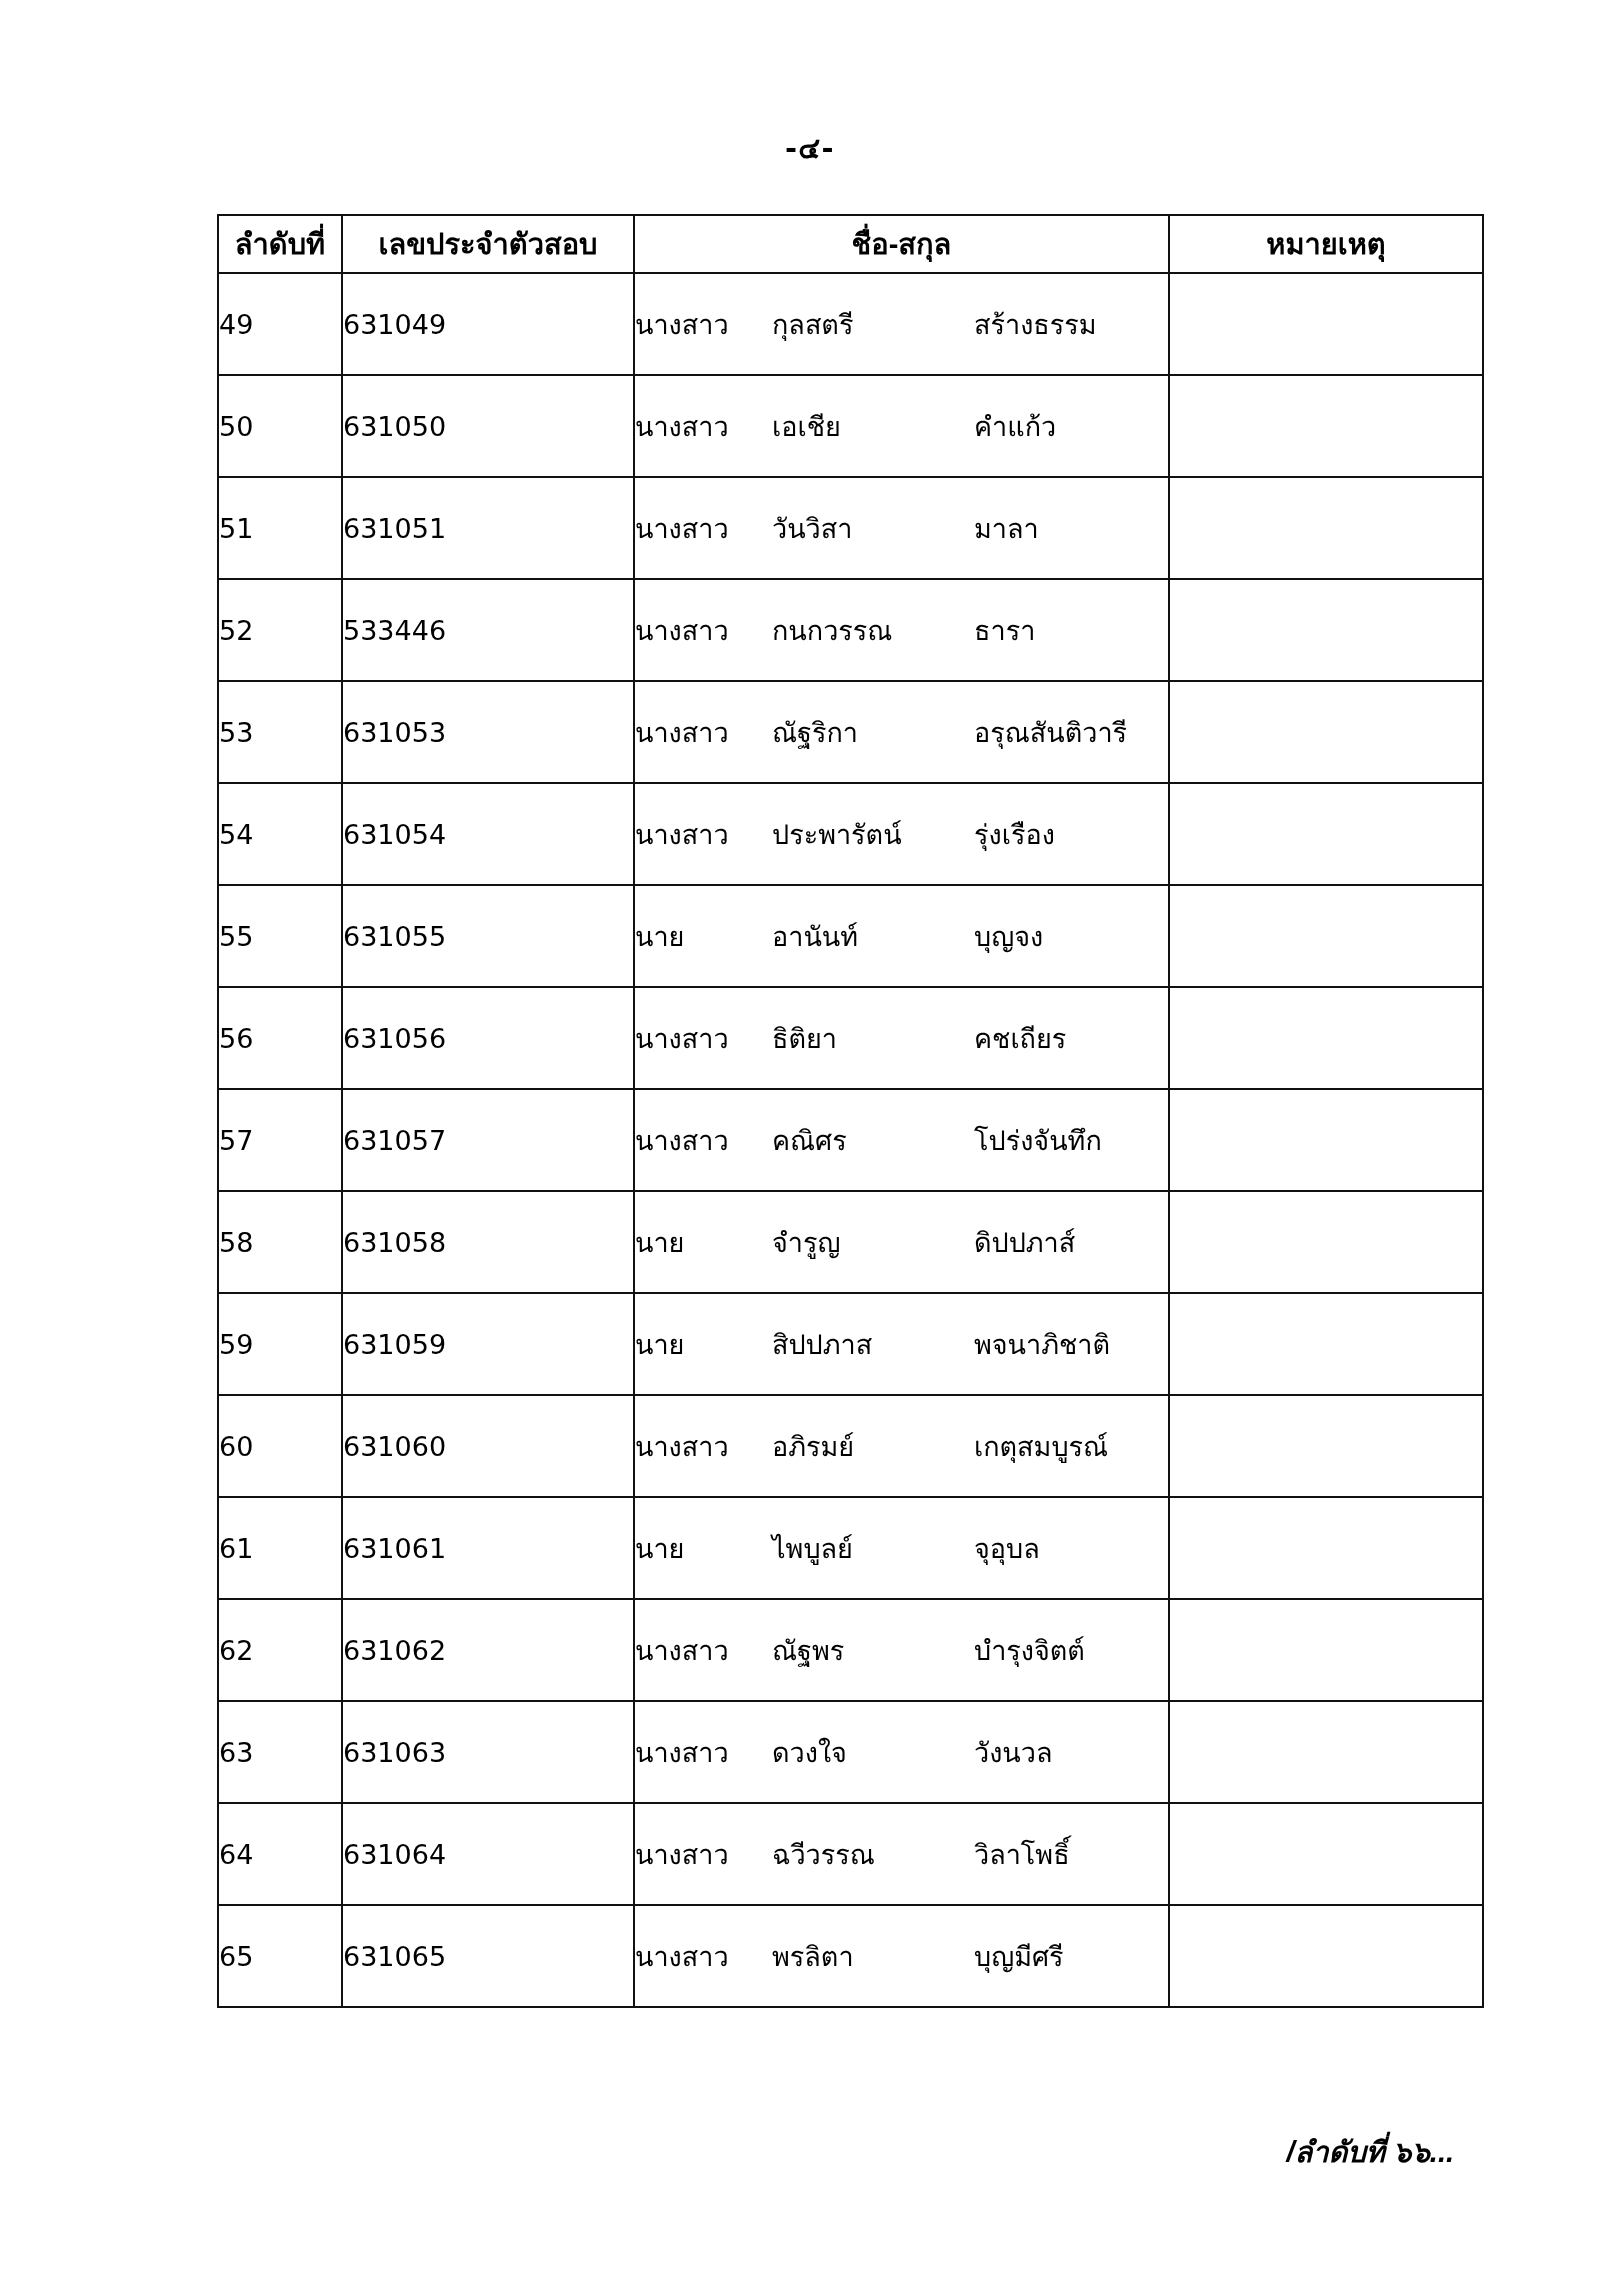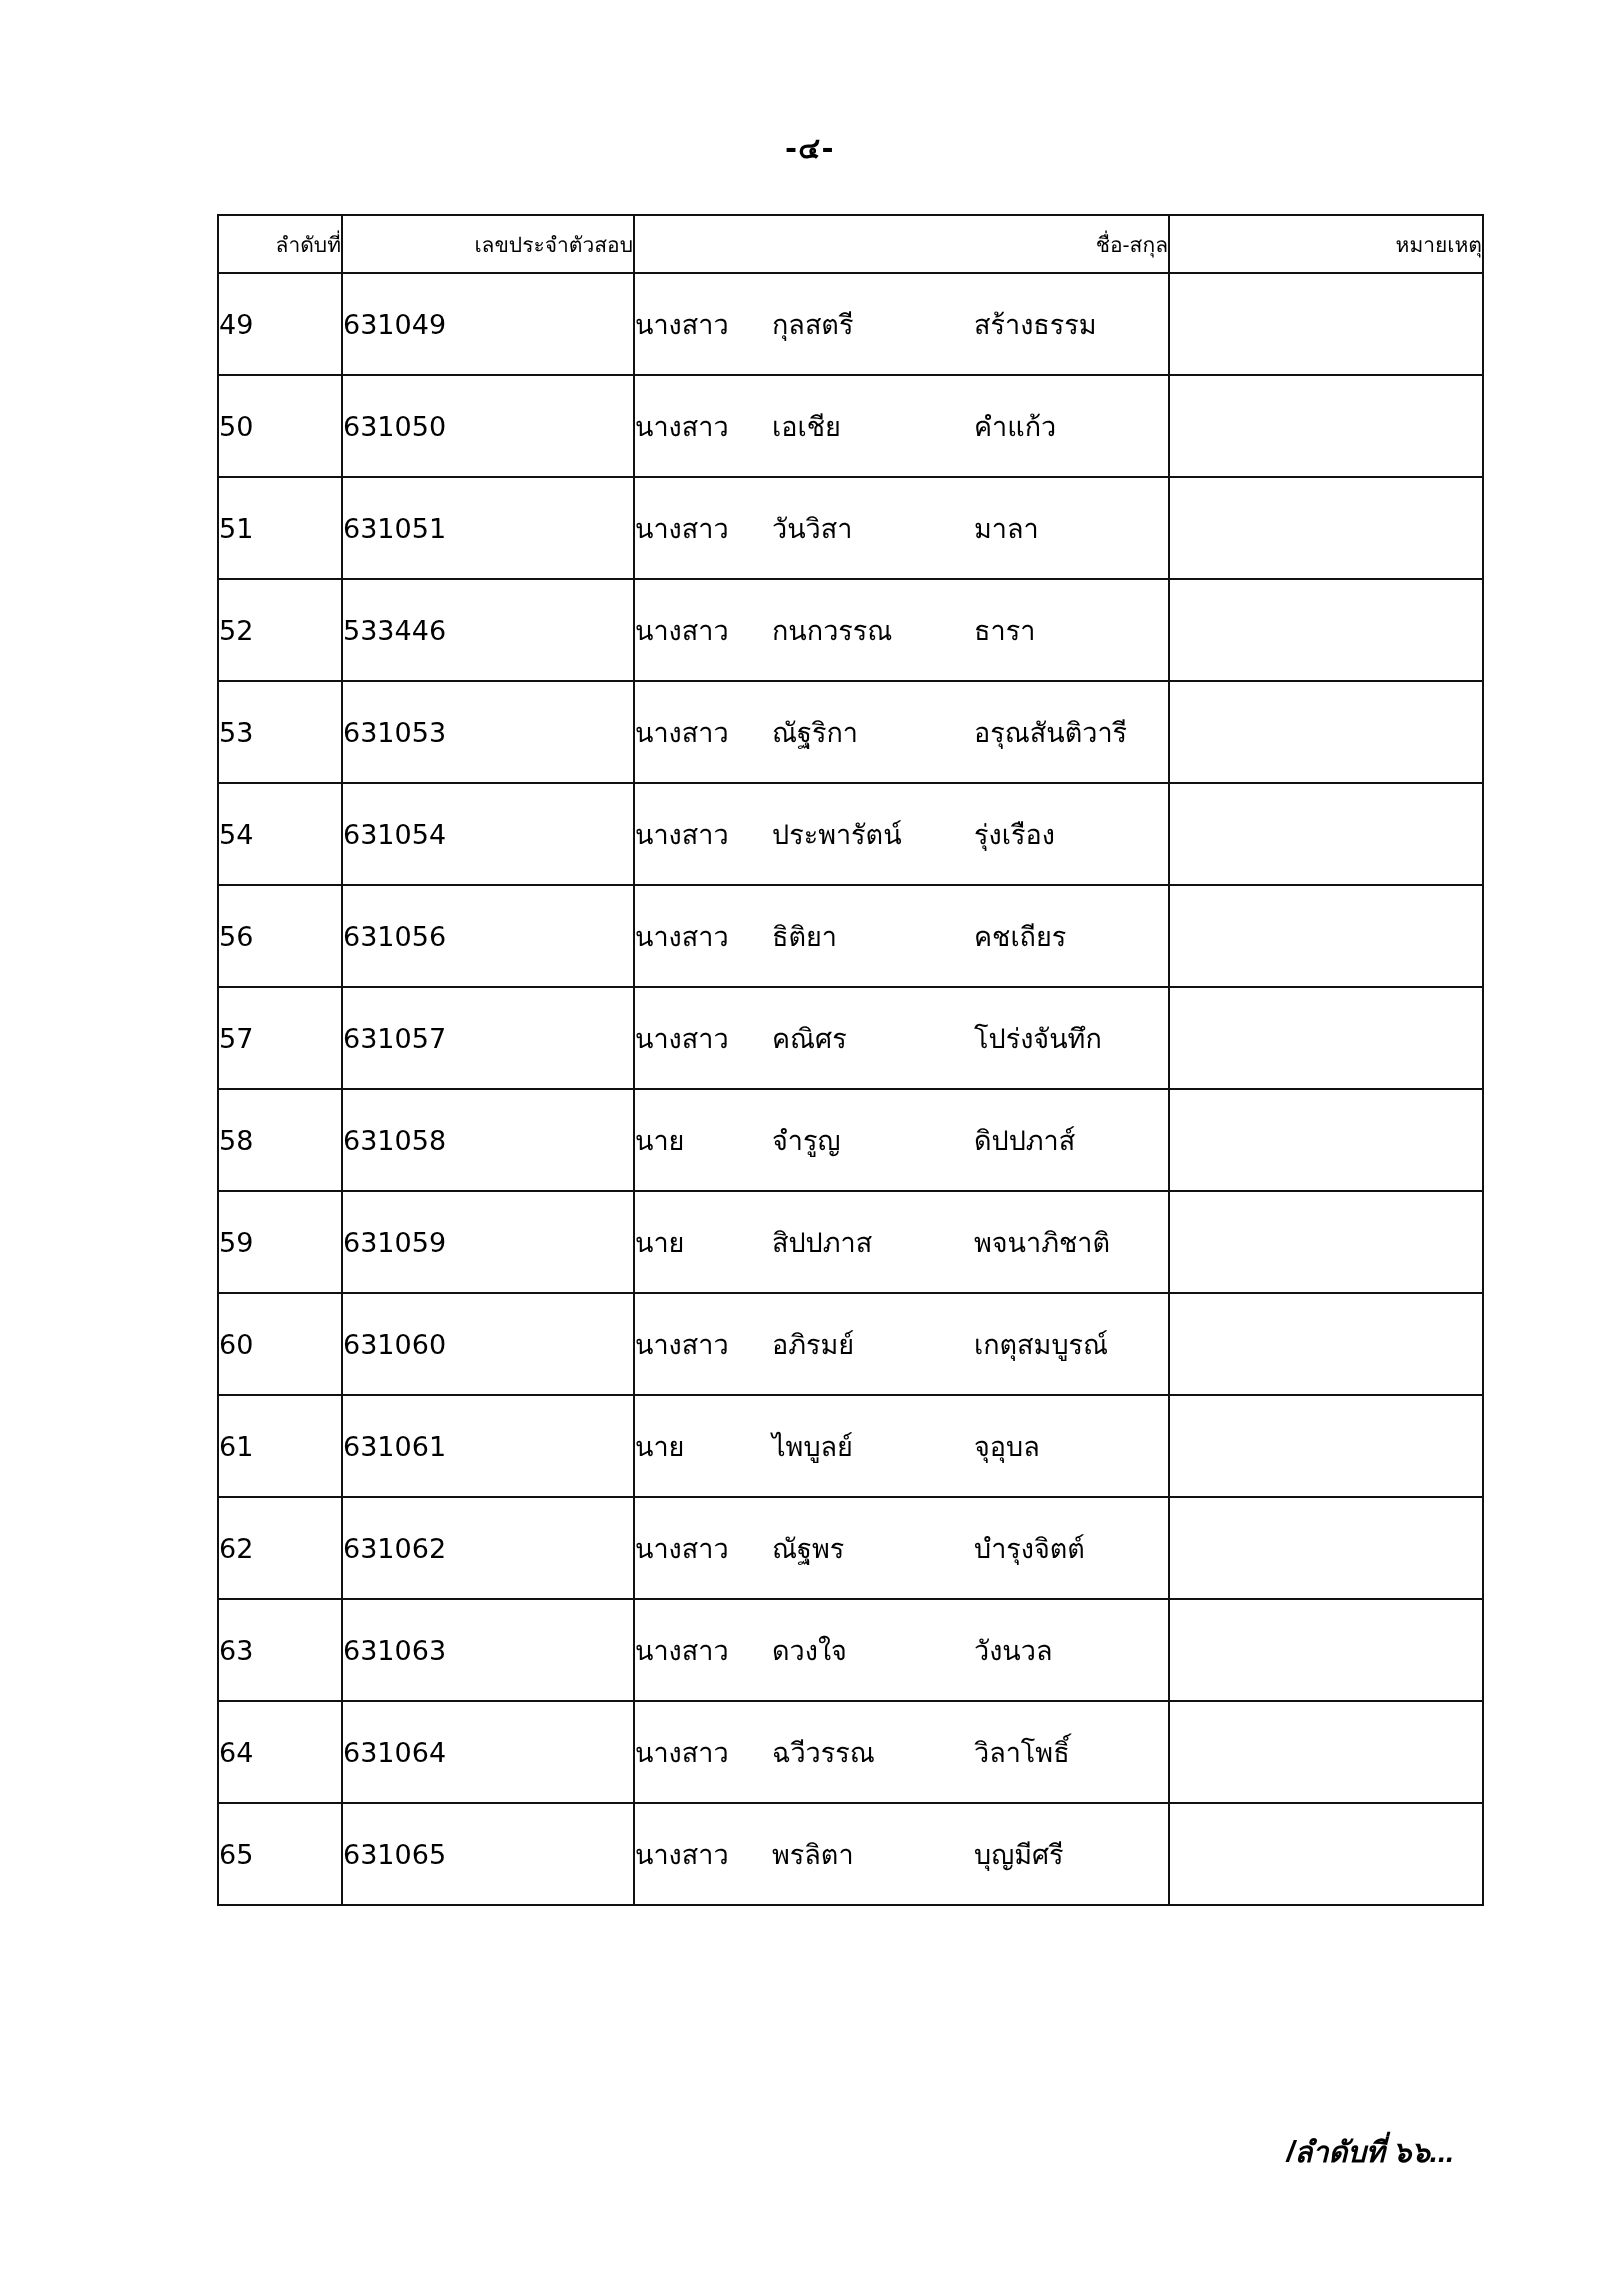--- a/index.html
+++ b/index.html
@@ -12,21 +12,21 @@
       font-size: 29px; font-weight: bold; letter-spacing: 1.3px;
     }
     table.roster {
       position: absolute; left: 217px; top: 214px; width: 1265px;
       border-collapse: collapse; table-layout: fixed;
     }
     table.roster th, table.roster td {
       border: 2.6px solid #111; padding: 0;
     }
     table.roster th {
-      height: 56px; font-size: 21px; font-weight: normal; text-align: right;
+      height: 56px; font-size: 29px; font-weight: bold; text-align: center;
       font-family: "Liberation Sans", sans-serif;
     }
     table.roster td { height: 100px; font-size: 27px; font-family: "DejaVu Sans", sans-serif; }
     td.c-seq, td.c-id { text-align: left; }
     td.c-name { padding-left: 11.7px; margin-left: 48px; }
     .name-wrap { display: flex; align-items: center; }
     .prefix { width: 137px; display: inline-block; }
     .first { width: 202px; display: inline-block; }
     .last { display: inline-block; }
     .continuation {
@@ -122,20 +122,32 @@
         <td class="c-name">
           <div class="name-wrap">
             <span class="prefix">นางสาว</span>
             <span class="first">ประพารัตน์</span>
             <span class="last">รุ่งเรือง</span>
           </div>
         </td>
         <td class="c-remark"></td>
       </tr>
       <tr>
+        <td class="c-seq">55</td>
+        <td class="c-id">631055</td>
+        <td class="c-name">
+          <div class="name-wrap">
+            <span class="prefix">นาย</span>
+            <span class="first">อานันท์</span>
+            <span class="last">บุญจง</span>
+          </div>
+        </td>
+        <td class="c-remark"></td>
+      </tr>
+      <tr>
         <td class="c-seq">56</td>
         <td class="c-id">631056</td>
         <td class="c-name">
           <div class="name-wrap">
             <span class="prefix">นางสาว</span>
             <span class="first">ธิติยา</span>
             <span class="last">คชเถียร</span>
           </div>
         </td>
         <td class="c-remark"></td>

